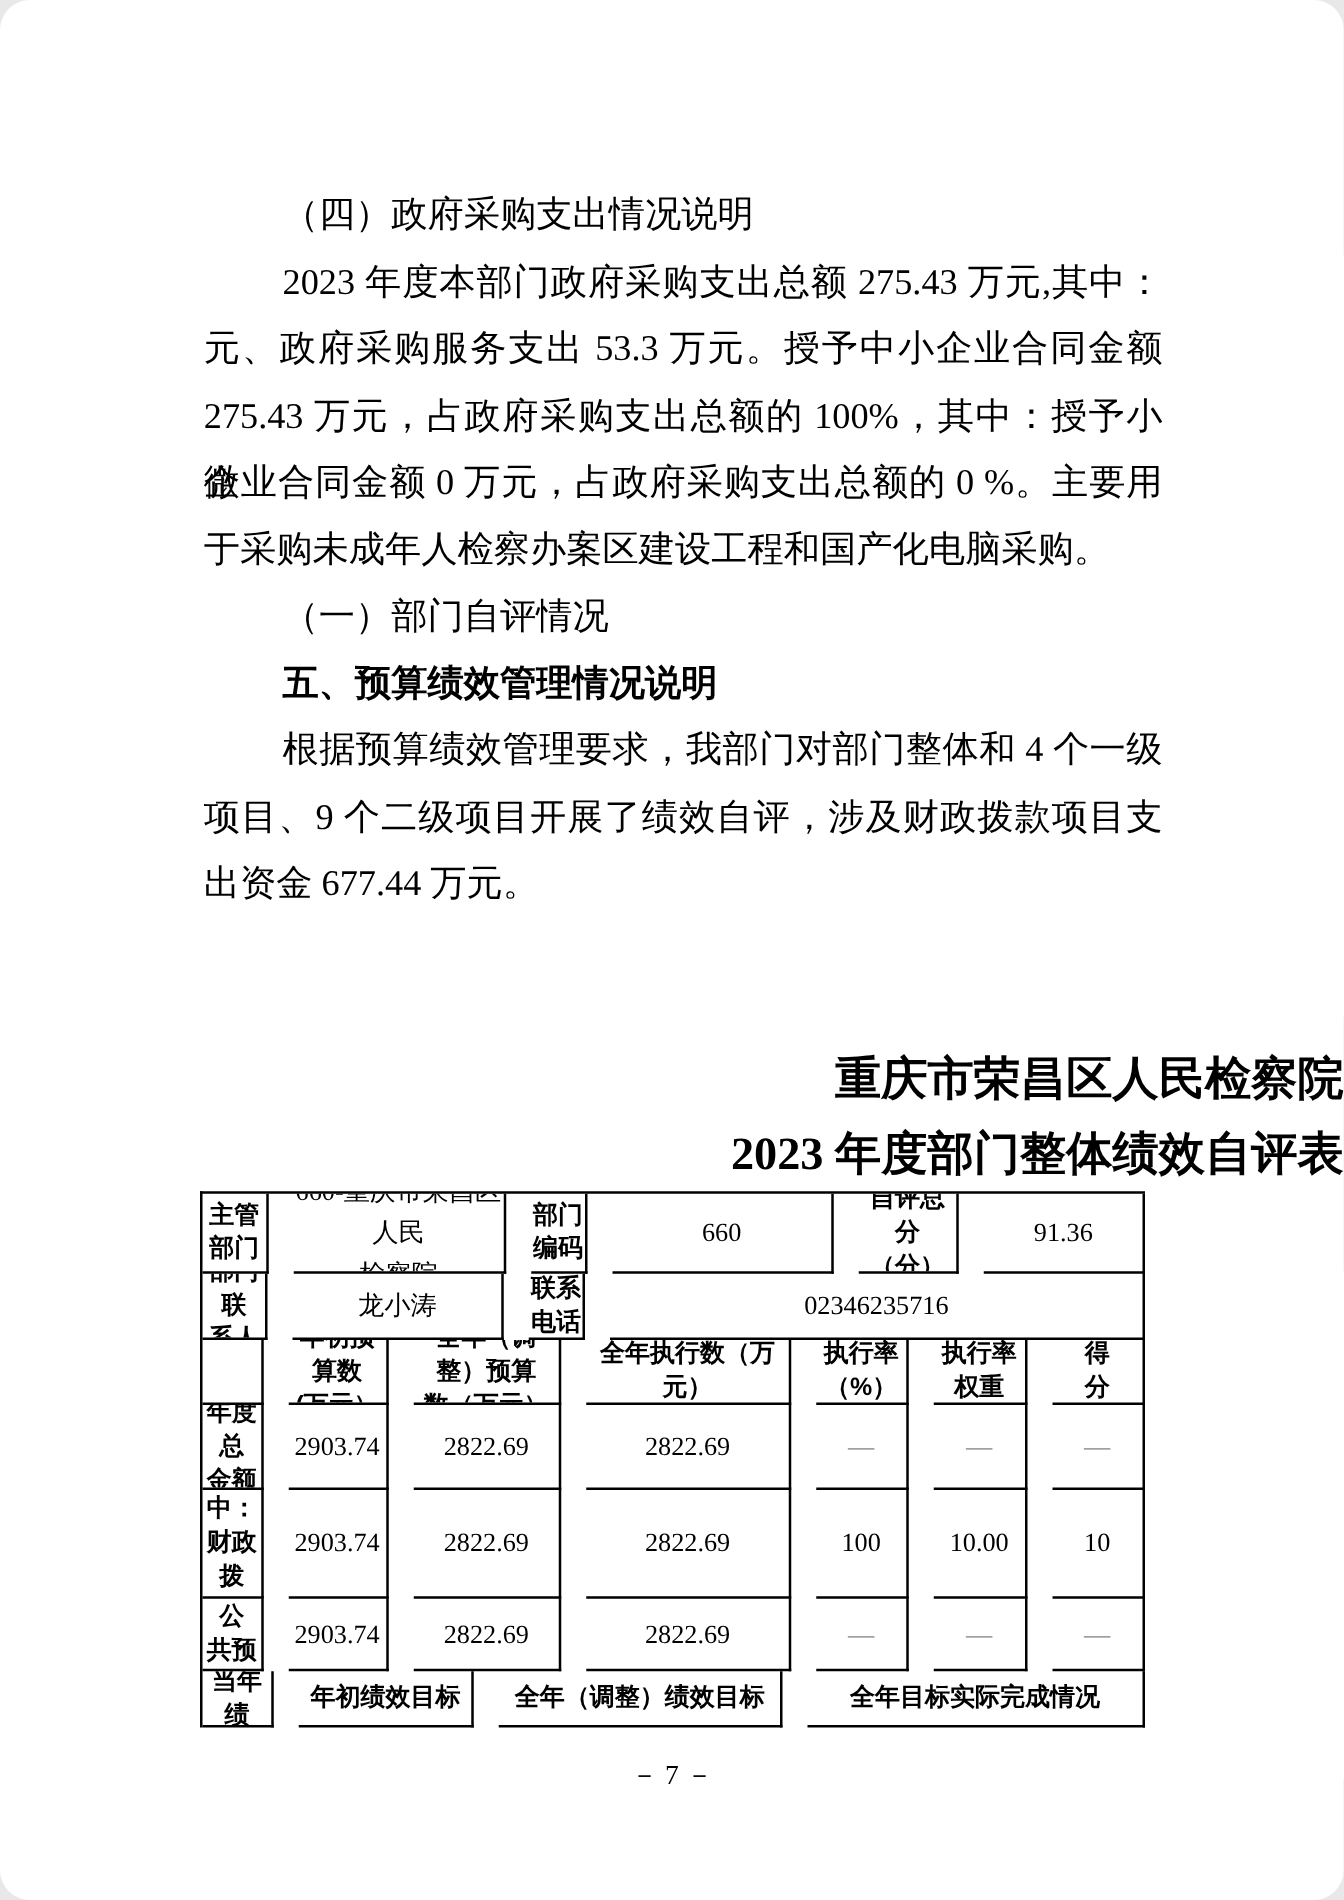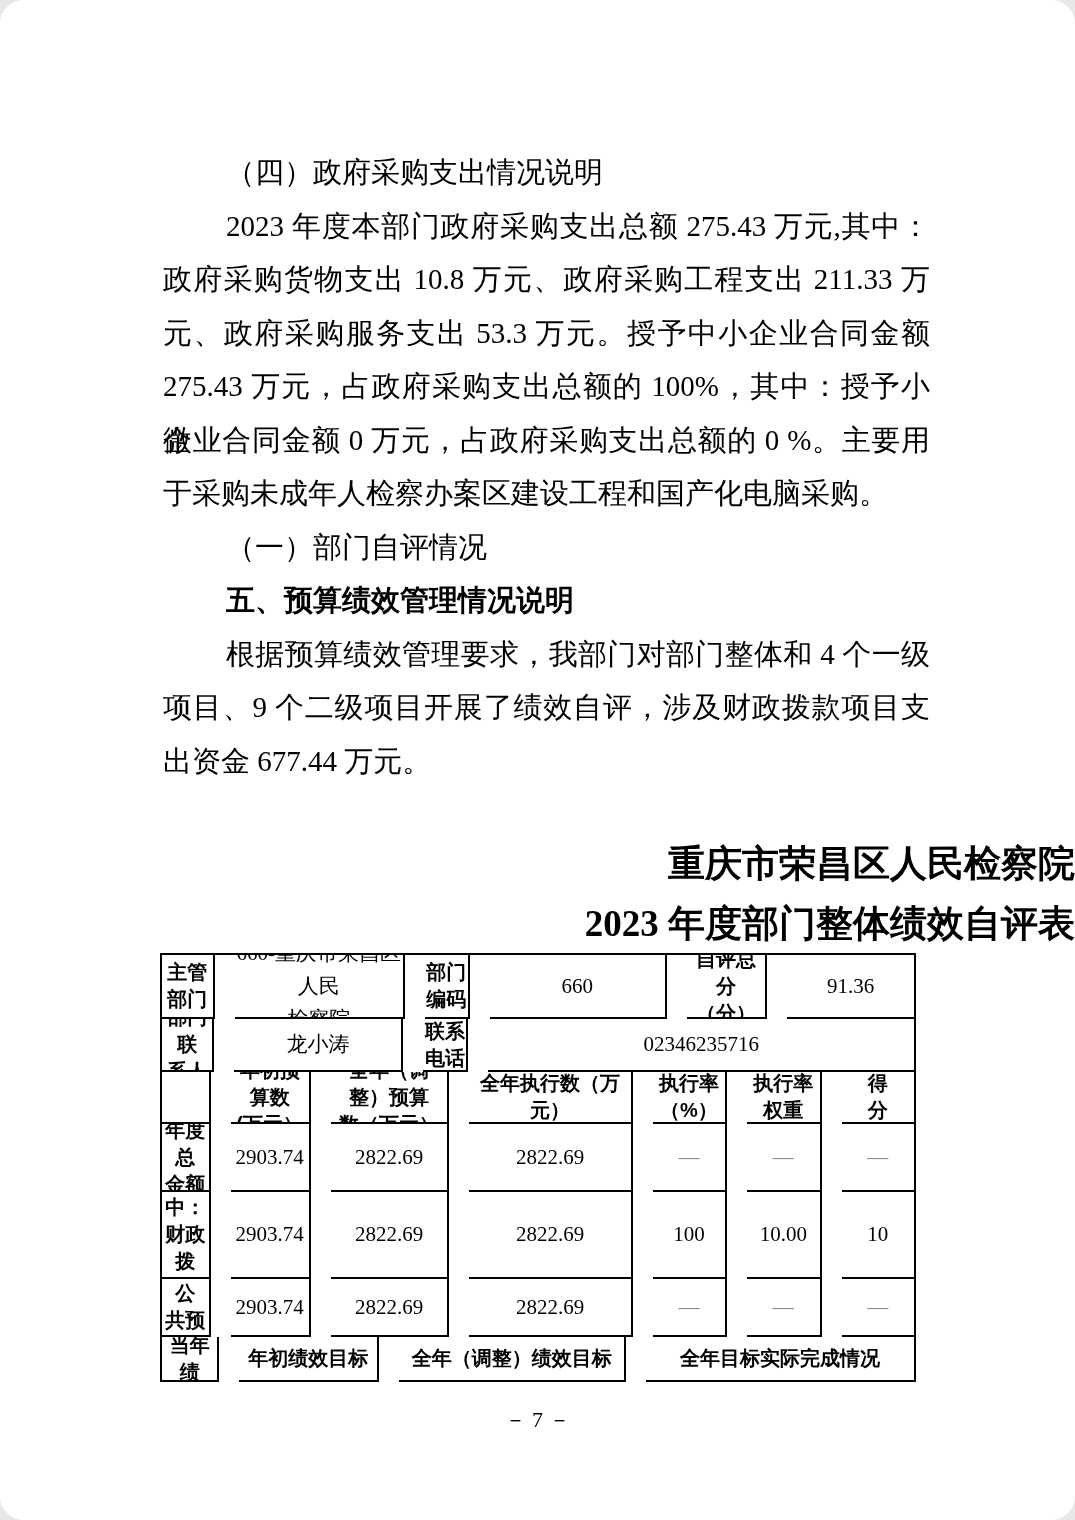--- a/index.html
+++ b/index.html
@@ -34,21 +34,20 @@
   .footer{position:absolute;left:0;top:1406px;width:1075px;text-align:center;font-size:22px;line-height:28px;}
 </style>
 </head>
 <body>
 
 <div class="page">
 
   <div class="bodytext">
     <div class="line indent">（四）政府采购支出情况说明</div>
     <div class="line just indent">2023 年度本部门政府采购支出总额 275.43 万元,其中：</div>
-    <div class="line just">政府采购货物支出 10.8 万元、政府采购工程支出 211.33 万</div>
     <div class="line just">元、政府采购服务支出 53.3 万元。授予中小企业合同金额</div>
     <div class="line just">275.43 万元，占政府采购支出总额的 100%，其中：授予小微</div>
     <div class="line just">企业合同金额 0 万元，占政府采购支出总额的 0 %。主要用</div>
     <div class="line">于采购未成年人检察办案区建设工程和国产化电脑采购。</div>
     <div class="line indent">（一）部门自评情况</div>
     <div class="line indent h-bold">五、预算绩效管理情况说明</div>
     <div class="line just indent">根据预算绩效管理要求，我部门对部门整体和 4 个一级</div>
     <div class="line just">项目、9 个二级项目开展了绩效自评，涉及财政拨款项目支</div>
     <div class="line">出资金 677.44 万元。</div>
   </div>

